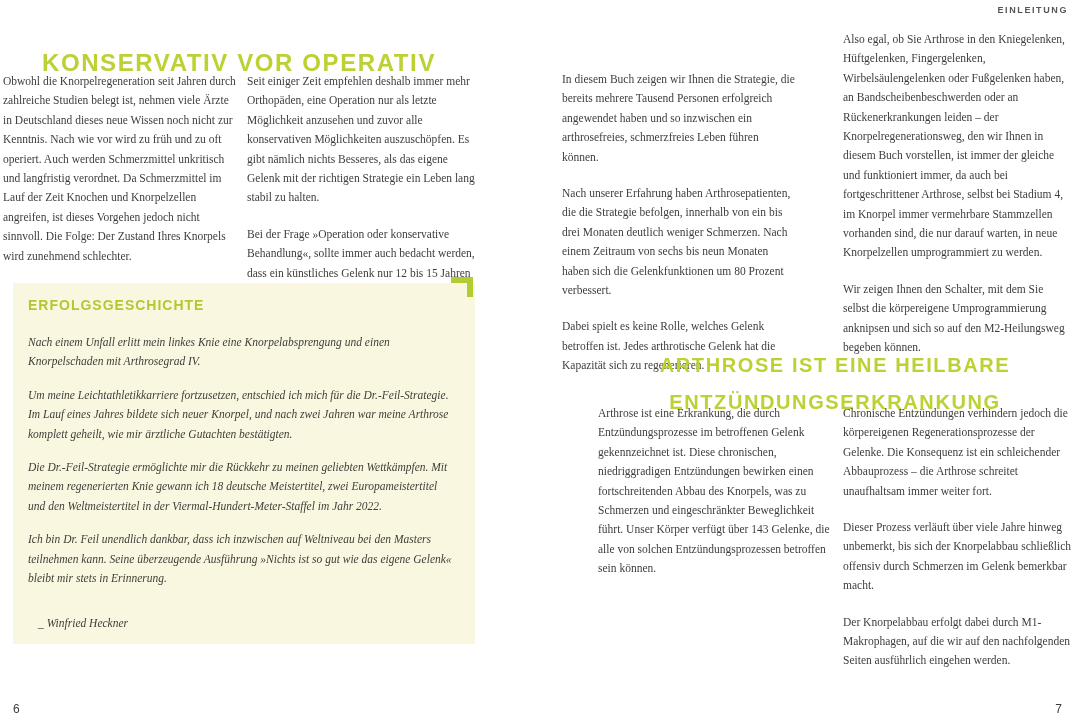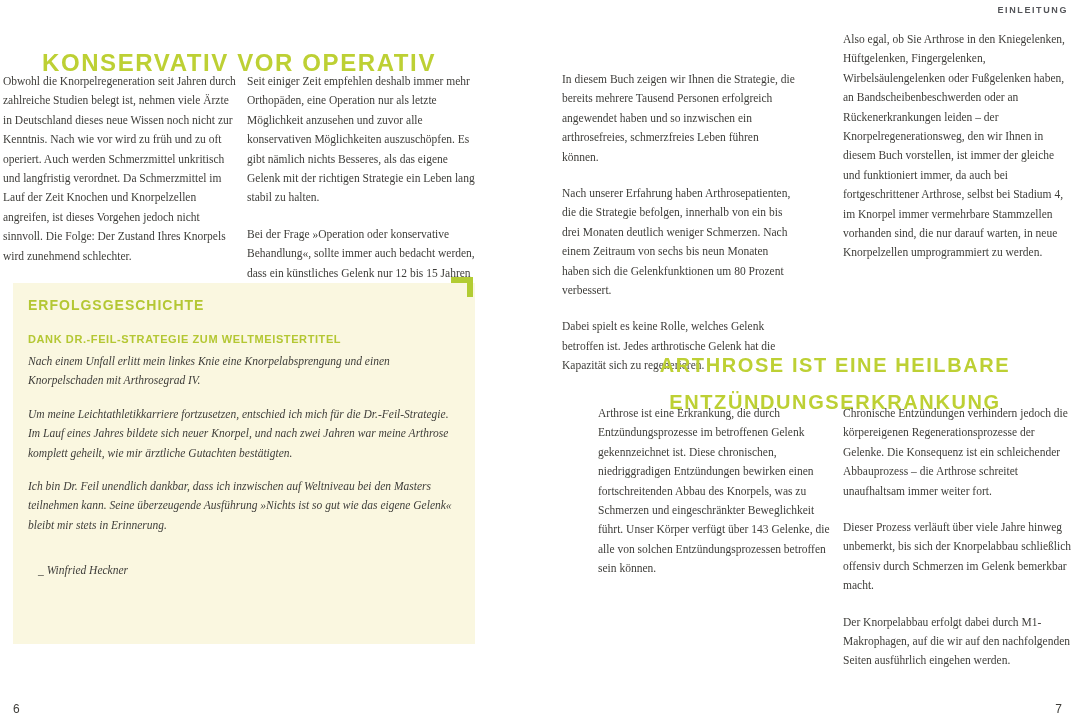--- a/index.html
+++ b/index.html
@@ -98,39 +98,40 @@
   </div>
 
   <div id="l-col2" class="col">
     <p>Seit einiger Zeit empfehlen deshalb immer mehr Orthopäden, eine Operation nur als letzte Möglichkeit anzusehen und zuvor alle konservativen Möglichkeiten auszuschöpfen. Es gibt nämlich nichts Besseres, als das eigene Gelenk mit der richtigen Strategie ein Leben lang stabil zu halten.</p>
     <p>Bei der Frage »Operation oder konservative Behandlung«, sollte immer auch bedacht werden, dass ein künstliches Gelenk nur 12 bis 15 Jahren hält.</p>
   </div>
 
   <div id="success-box">
     <div id="corner-bracket"></div>
     <h2 id="success-heading">ERFOLGSGESCHICHTE</h2>
-    <h3 id="success-subheading">DANK DR.-FEIL-STRATEGIE ZUM WELTMEISTERTITEL</h3>
     <p class="box-par">Nach einem Unfall erlitt mein linkes Knie eine Knorpelabsprengung und einen Knorpelschaden mit Arthrosegrad IV.</p>
     <p class="box-par">Um meine Leichtathletikkarriere fortzusetzen, entschied ich mich für die Dr.-Feil-Strategie. Im Lauf eines Jahres bildete sich neuer Knorpel, und nach zwei Jahren war meine Arthrose komplett geheilt, wie mir ärztliche Gutachten bestätigten.</p>
+    <p class="box-par">Die Dr.-Feil-Strategie ermöglichte mir die Rückkehr zu meinen geliebten Wettkämpfen. Mit meinem regenerierten Knie gewann ich 18 deutsche Meistertitel, zwei Europameistertitel und den Weltmeistertitel in der Viermal-Hundert-Meter-Staffel im Jahr 2022.</p>
     <p class="box-par">Ich bin Dr. Feil unendlich dankbar, dass ich inzwischen auf Weltniveau bei den Masters teilnehmen kann. Seine überzeugende Ausführung »Nichts ist so gut wie das eigene Gelenk« bleibt mir stets in Erinnerung.</p>
     <p id="signature" class="box-par">_ Winfried Heckner</p>
   </div>
 
   <div id="page-num-left" class="page-num">6</div>
 
   <div id="running-header">EINLEITUNG</div>
 
   <div id="r-col1" class="col">
     <p>In diesem Buch zeigen wir Ihnen die Strategie, die bereits mehrere Tausend Personen erfolgreich angewendet haben und so inzwischen ein arthrosefreies, schmerzfreies Leben führen können.</p>
     <p>Nach unserer Erfahrung haben Arthrosepatienten, die die Strategie befolgen, innerhalb von ein bis drei Monaten deutlich weniger Schmerzen. Nach einem Zeitraum von sechs bis neun Monaten haben sich die Gelenkfunktionen um 80 Prozent verbessert.</p>
     <p>Dabei spielt es keine Rolle, welches Gelenk betroffen ist. Jedes arthrotische Gelenk hat die Kapazität sich zu regenerieren.</p>
   </div>
 
   <div id="r-col2" class="col">
     <p>Also egal, ob Sie Arthrose in den Kniegelenken, Hüftgelenken, Fingergelenken, Wirbelsäulengelenken oder Fußgelenken haben, an Bandscheibenbeschwerden oder an Rückenerkrankungen leiden – der Knorpelregenerationsweg, den wir Ihnen in diesem Buch vorstellen, ist immer der gleiche und funktioniert immer, da auch bei fortgeschrittener Arthrose, selbst bei Stadium 4, im Knorpel immer vermehrbare Stammzellen vorhanden sind, die nur darauf warten, in neue Knorpelzellen umprogrammiert zu werden.</p>
+    <p>Wir zeigen Ihnen den Schalter, mit dem Sie selbst die körpereigene Umprogrammierung anknipsen und sich so auf den M2-Heilungsweg begeben können.</p>
   </div>
 
   <h1 id="right-title" class="headline">ARTHROSE IST EINE HEILBARE ENTZÜNDUNGSERKRANKUNG</h1>
 
   <div id="r-col1b" class="col">
     <p>Arthrose ist eine Erkrankung, die durch Entzündungsprozesse im betroffenen Gelenk gekennzeichnet ist. Diese chronischen, niedriggradigen Entzündungen bewirken einen fortschreitenden Abbau des Knorpels, was zu Schmerzen und eingeschränkter Beweglichkeit führt. Unser Körper verfügt über 143 Gelenke, die alle von solchen Entzündungsprozessen betroffen sein können.</p>
   </div>
 
   <div id="r-col2b" class="col">
     <p>Chronische Entzündungen verhindern jedoch die körpereigenen Regenerationsprozesse der Gelenke. Die Konsequenz ist ein schleichender Abbauprozess – die Arthrose schreitet unaufhaltsam immer weiter fort.</p>

